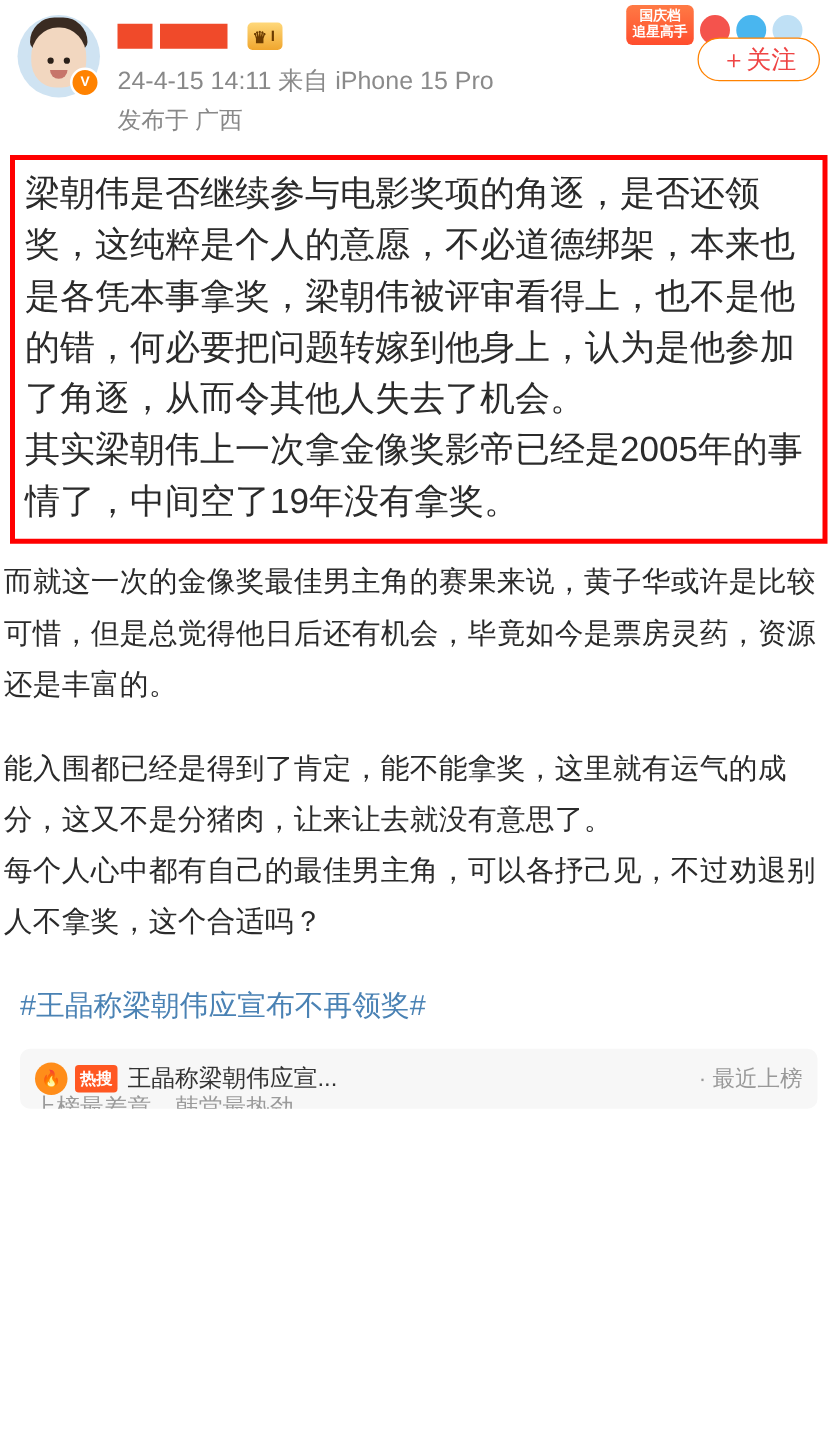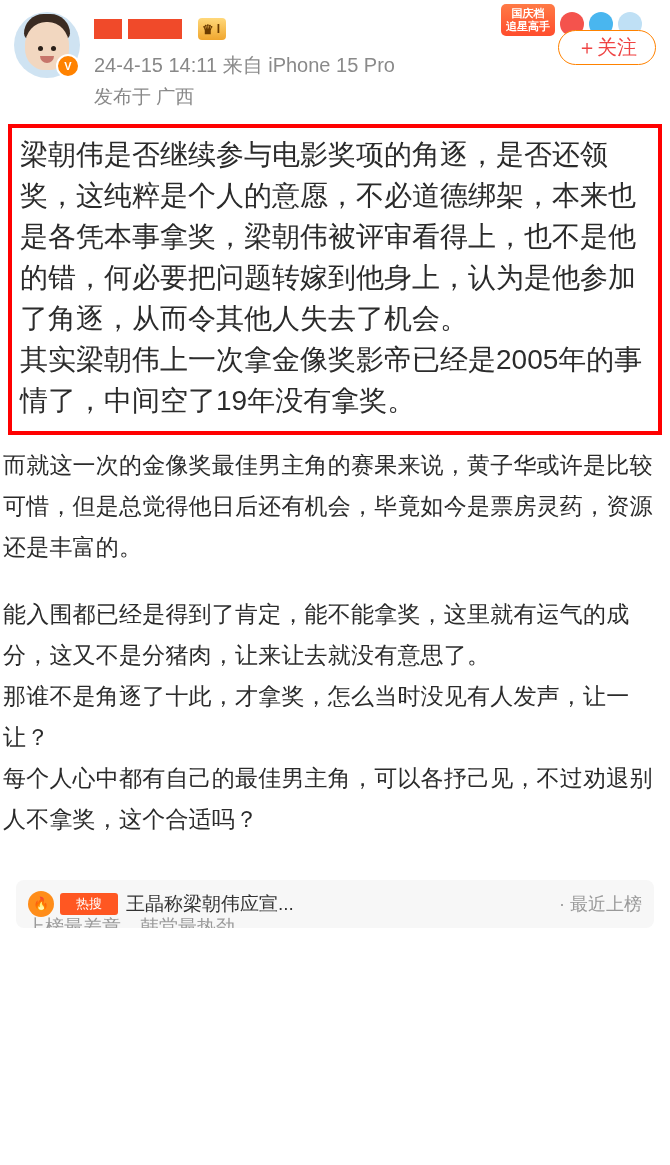--- a/index.html
+++ b/index.html
@@ -243,23 +243,24 @@
     line-height: 26px;
     text-align: center;
     margin-right: 6px;
     flex: 0 0 26px;
   }
   .hot-label {
     background: #ff5722;
     color: #fff;
     font-size: 13px;
     border-radius: 3px;
-    padding: 2px 16px;
+    padding: 2px 4px;
     margin-right: 8px;
     white-space: nowrap;
+    font-weight: bold;
   }
   .hot-title {
     font-size: 19px;
     color: #333;
     white-space: nowrap;
     overflow: hidden;
     text-overflow: ellipsis;
     flex: 1;
   }
   .hot-status {
@@ -329,25 +330,25 @@
 
   <div class="highlight-box">
     <div class="content-inner">梁朝伟是否继续参与电影奖项的角逐，是否还领奖，这纯粹是个人的意愿，不必道德绑架，本来也是各凭本事拿奖，梁朝伟被评审看得上，也不是他的错，何必要把问题转嫁到他身上，认为是他参加了角逐，从而令其他人失去了机会。</div>
     <div class="content-inner">其实梁朝伟上一次拿金像奖影帝已经是2005年的事情了，中间空了19年没有拿奖。</div>
   </div>
 
   <div class="content">
     <p class="para">而就这一次的金像奖最佳男主角的赛果来说，黄子华或许是比较可惜，但是总觉得他日后还有机会，毕竟如今是票房灵药，资源还是丰富的。</p>
     <div class="gap"></div>
     <p class="para">能入围都已经是得到了肯定，能不能拿奖，这里就有运气的成分，这又不是分猪肉，让来让去就没有意思了。</p>
-    <p class="para">那谁不是角逐了十此，才拿奖，怎么当时没见有人发声，让一让？</p>
     <p class="para">每个人心中都有自己的最佳男主角，可以各抒己见，不过劝退别人不拿奖，这个合适吗？</p>
   </div>
 
   <div class="gap"></div>
+  <div class="topic">#王晶称梁朝伟应宣布不再领奖#</div>
 
   <div class="hotcard">
     <div class="hot-icon">🔥</div>
     <div class="hot-label">热搜</div>
     <div class="hot-title">王晶称梁朝伟应宣...</div>
     <div class="hot-status">· 最近上榜</div>
   </div>
 
   <div class="footer-cut">上榜最差章　韩堂最热劲</div>
 </div>

